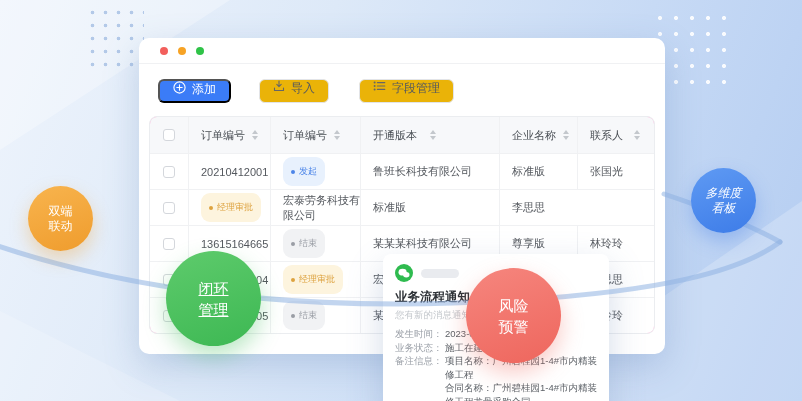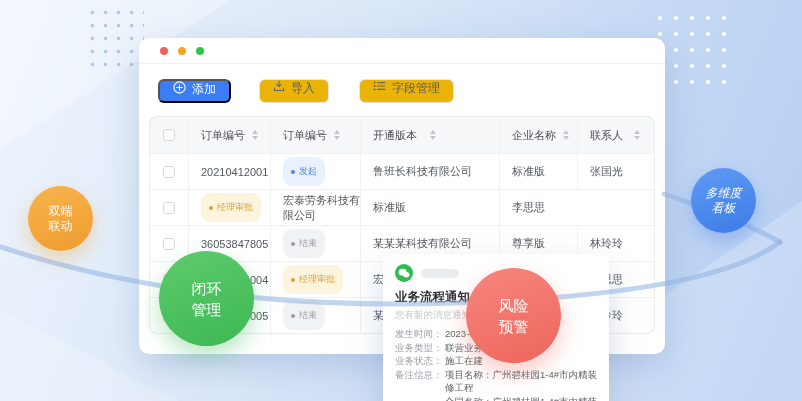--- a/index.html
+++ b/index.html
@@ -72,21 +72,21 @@
   .fline .lbl { flex:0 0 50px; color:#9ba0a8; }
   .fline.cont { padding-left:50px; }
 
   
   .bubble { position:absolute; border-radius:50%; display:flex; flex-direction:column;
     align-items:center; justify-content:center; color:#fff; z-index:6; text-align:center; }
   .bubble-sm { width:65px; height:65px; font-size:12px; line-height:15px; }
   .bubble-lg { width:95px; height:95px; font-size:15px; line-height:21px; }
   .b-linkage { left:28px; top:186px; background:linear-gradient(160deg,#f8b44e,#ef9c2d); box-shadow:0 8px 18px rgba(240,160,50,.35); }
   .b-kanban  { left:691px; top:168px; background:linear-gradient(160deg,#5f9af3,#3d7ce8); box-shadow:0 8px 18px rgba(70,125,230,.35);font-style:italic; }
-  .b-loop    { left:159px; top:251px; background:linear-gradient(160deg,#5ecb6c,#3db853); box-shadow:0 10px 22px rgba(60,185,85,.35); }
+  .b-loop    { left:166px; top:251px; background:linear-gradient(160deg,#5ecb6c,#3db853); box-shadow:0 10px 22px rgba(60,185,85,.35);text-decoration:underline; }
   .b-risk    { left:466px; top:268px; background:linear-gradient(160deg,#f6867e,#ee665d); box-shadow:0 10px 22px rgba(238,105,95,.35); }
 </style>
 </head>
 <body>
 
 <div class="canvas">
 
   <div class="shape shape-tl"></div>
   <div class="shape shape-br"></div>
   <div class="shape shape-bl"></div>
@@ -196,21 +196,21 @@
           </div>
         <div class="td">宏泰劳务科技有限公司</div>
         <div class="td">标准版</div>
         <div class="td">李思思</div>
       </div>
 
       <div class="tr">
         <div class="td cb">
             <span class="checkbox"></span>
           </div>
-        <div class="td">36053847805</div>
+        <div class="td">13615164665</div>
         <div class="td">
             <span class="badge badge-gray">结束</span>
           </div>
         <div class="td">某某某科技有限公司</div>
         <div class="td">尊享版</div>
         <div class="td">林玲玲</div>
       </div>
 
       <div class="tr">
         <div class="td cb">
@@ -251,24 +251,20 @@
       <span class="skeleton-pill"></span>
     </div>
     <div class="card-title">业务流程通知</div>
     <div class="card-sub">您有新的消息通知</div>
     <div class="card-fields">
       <div class="fline">
         <span class="lbl">发生时间：</span>
         <span>2023-03-14 14:2</span>
       </div>
       <div class="fline">
-        <span class="lbl">业务类型：</span>
-        <span>联营业务</span>
-      </div>
-      <div class="fline">
         <span class="lbl">业务状态：</span>
         <span>施工在建</span>
       </div>
       <div class="fline">
         <span class="lbl">备注信息：</span>
         <span>项目名称：广州碧桂园1-4#市内精装修工程</span>
       </div>
       <div class="fline cont">合同名称：广州碧桂园1-4#市内精装修工程龙骨采购合同</div>
 
     </div>

